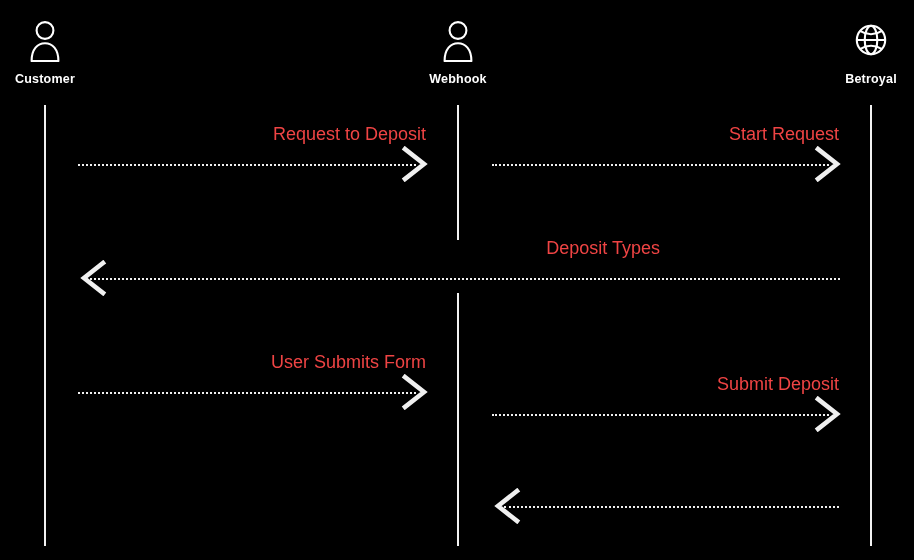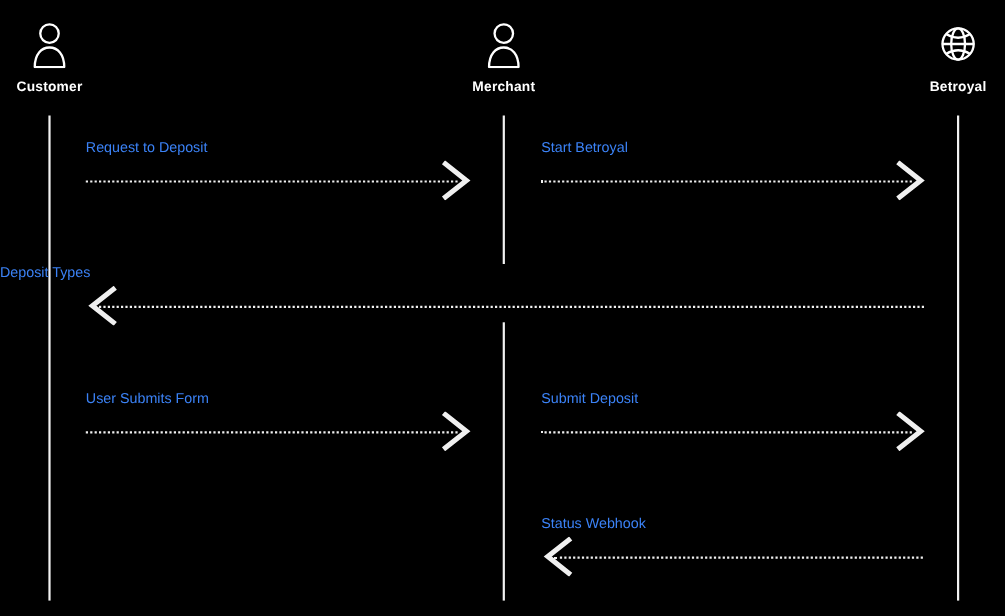--- a/index.html
+++ b/index.html
@@ -57,23 +57,23 @@
   
   .msg {
     position: absolute;
     height: 64px;
   }
   .msg-label {
     position: absolute;
     top: 0;
     left: 0;
     width: 100%;
-    text-align: left;
-    font-size: 13px;
-    color: #3b82f6;
+    text-align: right;
+    font-size: 18px;
+    color: #ef4444;
     white-space: nowrap;
     line-height: 16px;
   }
   .msg-line {
     position: absolute;
     left: 0;
     top: 38px;
     height: 0;
     border-top: 2.2px dotted #f0f0f0;
   }
@@ -110,21 +110,21 @@
     <span class="actor-label">Customer</span>
   </div>
 
   <div class="actor" style="left:458px;">
     <span class="actor-icon">
       <svg width="40" height="44" viewBox="0 0 40 44" fill="none" stroke="#ffffff" stroke-width="2.1" stroke-linecap="round" stroke-linejoin="round">
         <circle cx="20" cy="12.5" r="8.4"></circle>
         <path d="M6.6 43 C6.6 31.2 12.6 25.2 20 25.2 C27.4 25.2 33.4 31.2 33.4 43 Z"></path>
       </svg>
     </span>
-    <span class="actor-label">Merchant</span>
+    <span class="actor-label">Webhook</span>
   </div>
 
   <div class="actor" style="left:871px;">
     <span class="actor-icon">
       <svg width="40" height="44" viewBox="0 0 40 44" fill="none" stroke="#ffffff" stroke-width="2.1" stroke-linecap="round" stroke-linejoin="round">
         <circle cx="20" cy="22" r="14.2"></circle>
         <ellipse cx="20" cy="22" rx="6.3" ry="14.2"></ellipse>
         <line x1="6.2" y1="22" x2="33.8" y2="22"></line>
         <path d="M9.4 13.2 C13 15.4 16.4 16.3 20 16.3 C23.6 16.3 27 15.4 30.6 13.2"></path>
         <path d="M9.4 30.8 C13 28.6 16.4 27.7 20 27.7 C23.6 27.7 27 28.6 30.6 30.8"></path>
@@ -137,21 +137,21 @@
     <span class="msg-label">Request to Deposit</span>
     <div class="msg-line" style="width:338px;"></div>
     <span class="msg-head" style="left:322px;">
       <svg width="30" height="36" viewBox="0 0 30 36" fill="none" stroke="#f0f0f0" stroke-width="4.6" stroke-linecap="square" stroke-linejoin="miter">
         <polyline points="5,3 24,18 5,33"></polyline>
       </svg>
     </span>
   </div>
 
   <div class="msg" style="left:492px; top:126px; width:347px;">
-    <span class="msg-label">Start Betroyal</span>
+    <span class="msg-label">Start Request</span>
     <div class="msg-line" style="width:337px;"></div>
     <span class="msg-head" style="left:321px;">
       <svg width="30" height="36" viewBox="0 0 30 36" fill="none" stroke="#f0f0f0" stroke-width="4.6" stroke-linecap="square" stroke-linejoin="miter">
         <polyline points="5,3 24,18 5,33"></polyline>
       </svg>
     </span>
   </div>
 
   <div class="msg" style="left:78px; top:240px; width:762px;">
     <span class="msg-label" style="left:-78px; width:660px;">Deposit Types</span>
@@ -166,32 +166,31 @@
   <div class="msg" style="left:78px; top:354px; width:348px;text-decoration:underline;">
     <span class="msg-label">User Submits Form</span>
     <div class="msg-line" style="width:338px;"></div>
     <span class="msg-head" style="left:322px;">
       <svg width="30" height="36" viewBox="0 0 30 36" fill="none" stroke="#f0f0f0" stroke-width="4.6" stroke-linecap="square" stroke-linejoin="miter">
         <polyline points="5,3 24,18 5,33"></polyline>
       </svg>
     </span>
   </div>
 
-  <div class="msg" style="left:492px; top:354px; width:347px;">
+  <div class="msg" style="left:492px; top:376px; width:347px;">
     <span class="msg-label">Submit Deposit</span>
     <div class="msg-line" style="width:337px;"></div>
     <span class="msg-head" style="left:321px;">
       <svg width="30" height="36" viewBox="0 0 30 36" fill="none" stroke="#f0f0f0" stroke-width="4.6" stroke-linecap="square" stroke-linejoin="miter">
         <polyline points="5,3 24,18 5,33"></polyline>
       </svg>
     </span>
   </div>
 
   <div class="msg" style="left:492px; top:468px; width:347px;">
-    <span class="msg-label">Status Webhook</span>
     <div class="msg-line" style="left:12px; width:335px;"></div>
     <span class="msg-head" style="left:0px;">
       <svg width="30" height="36" viewBox="0 0 30 36" fill="none" stroke="#f0f0f0" stroke-width="4.6" stroke-linecap="square" stroke-linejoin="miter">
         <polyline points="25,3 6,18 25,33"></polyline>
       </svg>
     </span>
   </div>
 
 </div>
 

